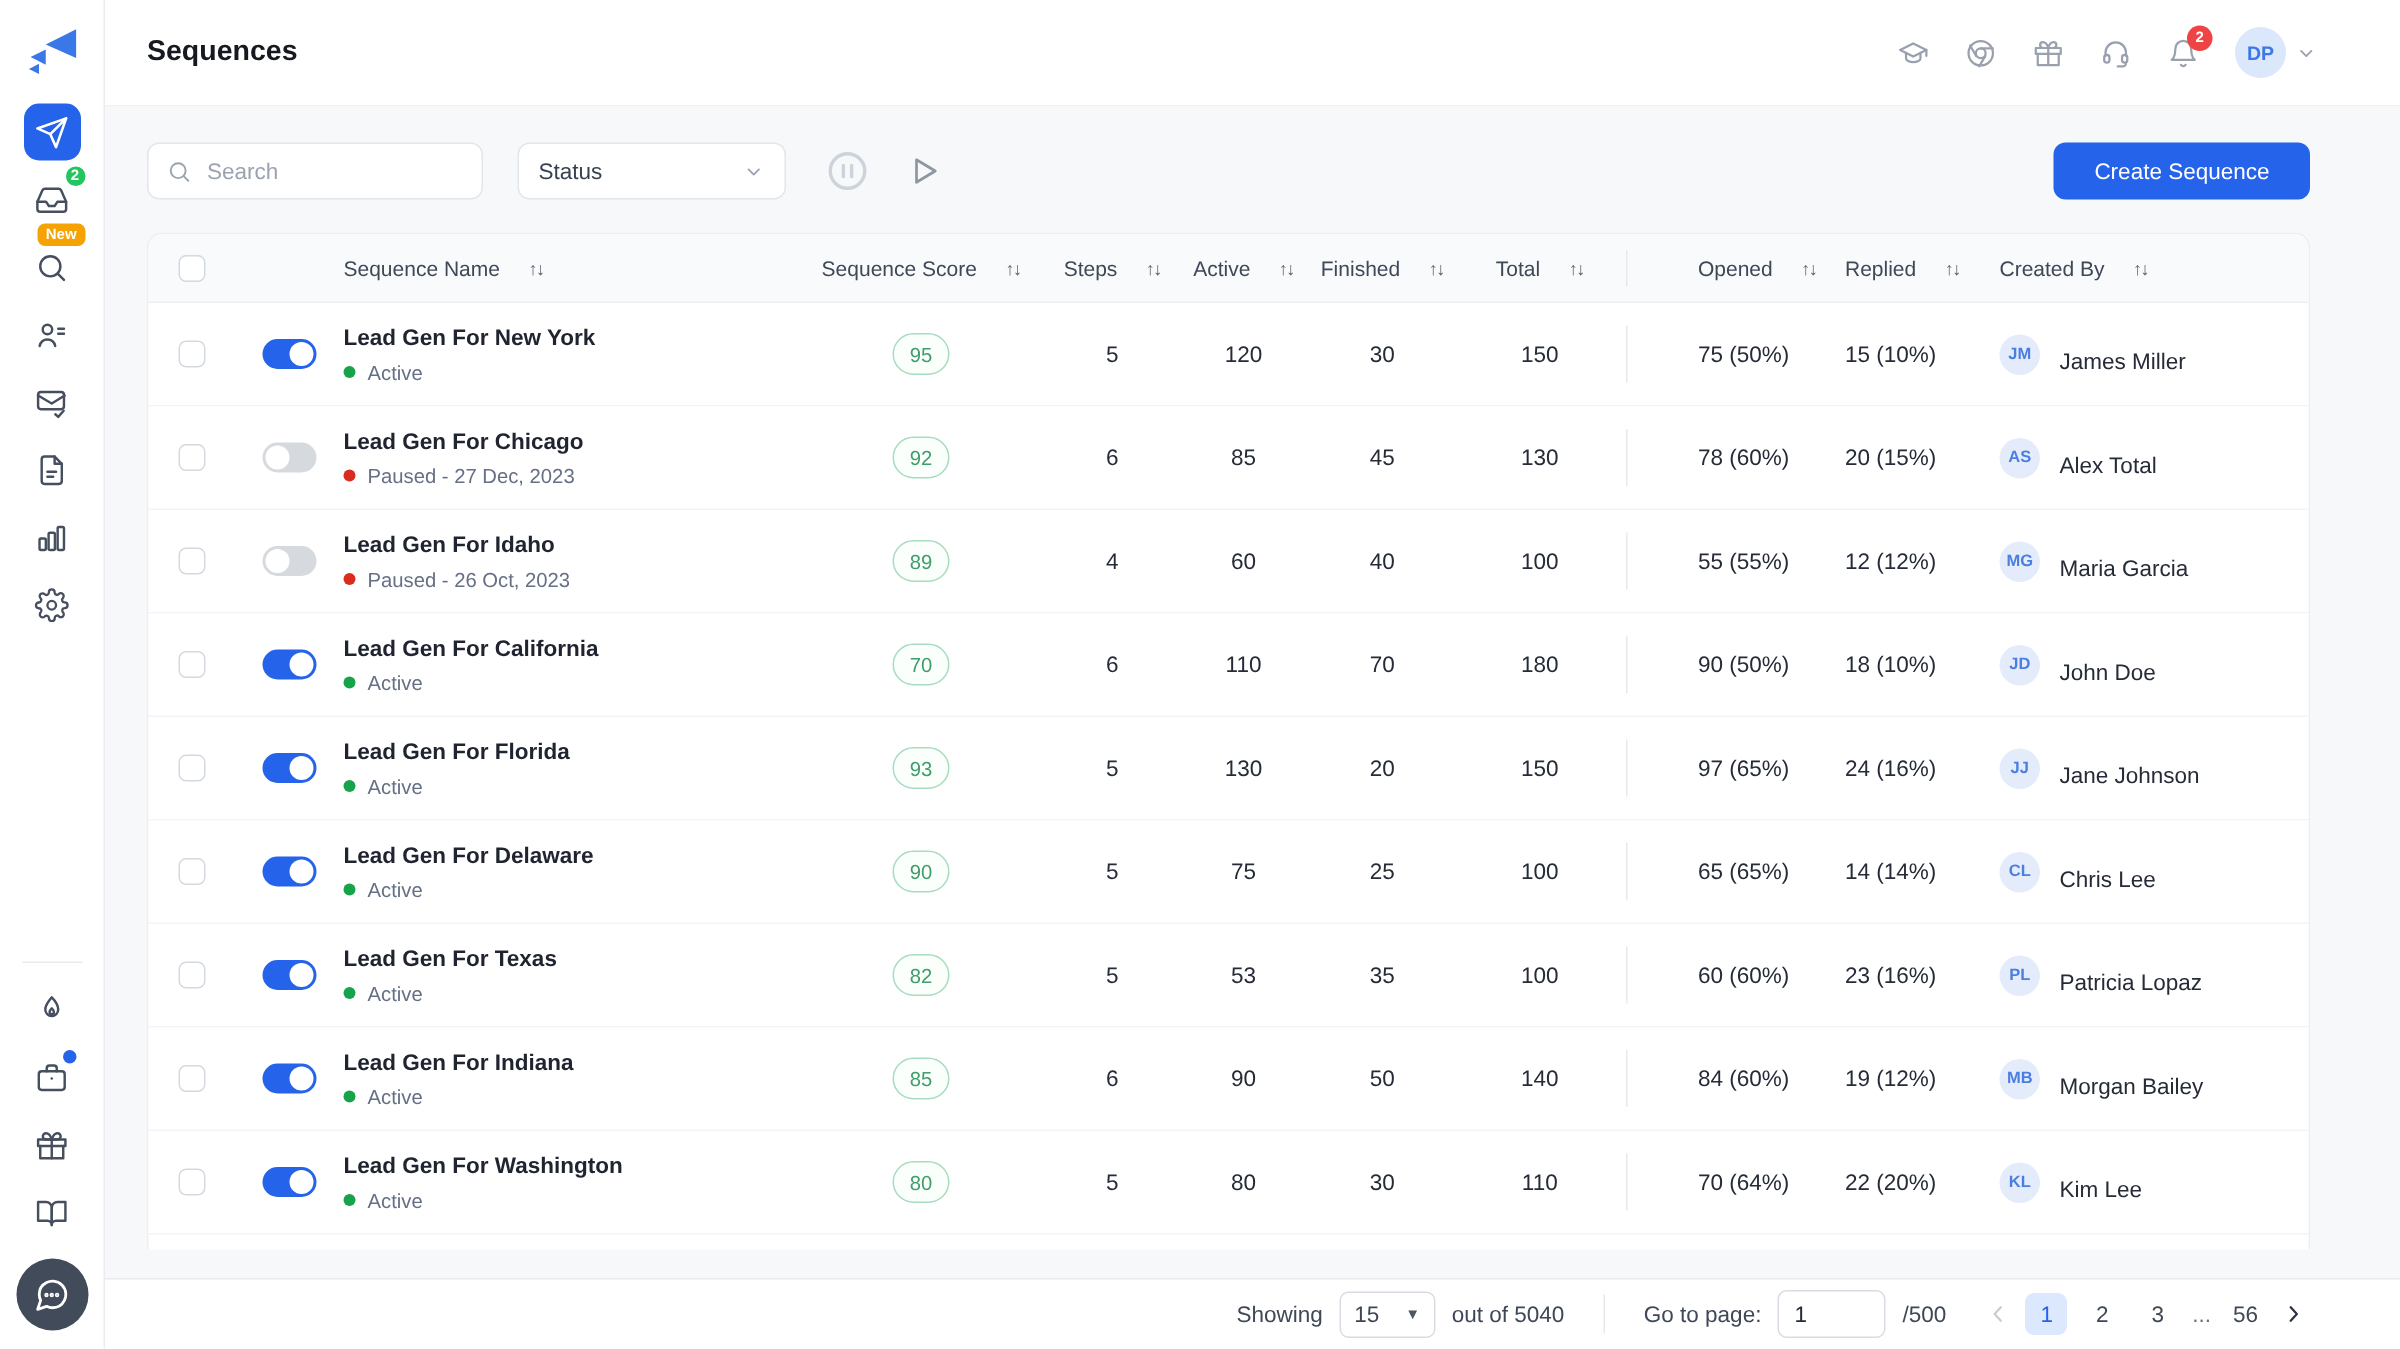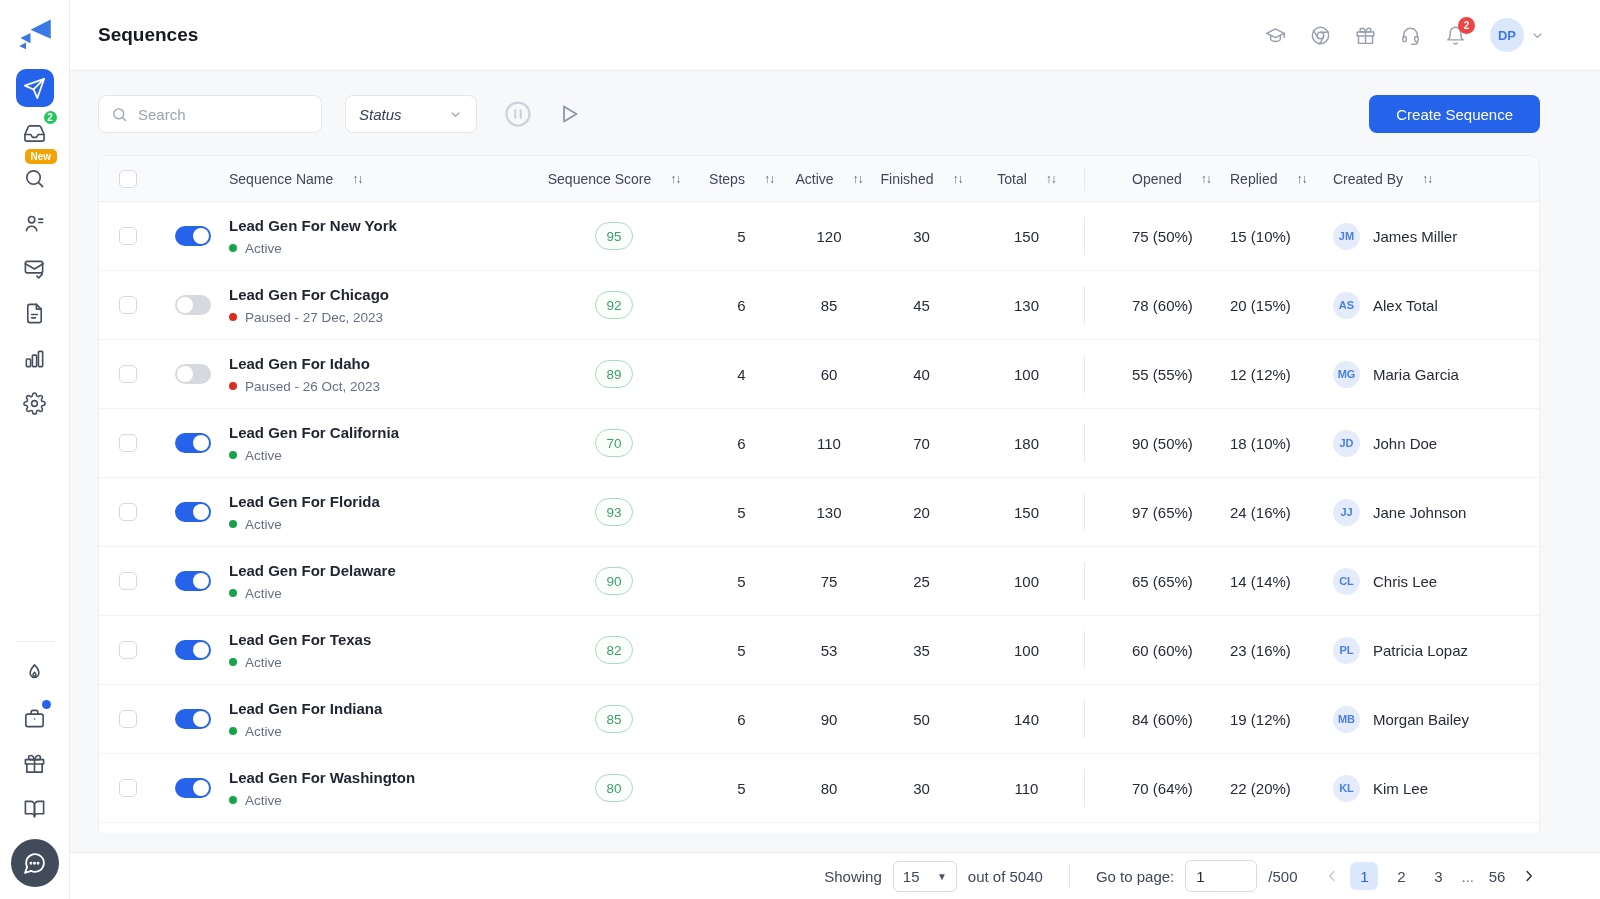--- a/index.html
+++ b/index.html
@@ -56,21 +56,21 @@
     display:flex; align-items:center; padding:0 12px; gap:8px; color:#9aa3af; }
   .search-box input { border:none; outline:none; font-size:15px; color:#374151; width:100%;
     background:transparent; font-family:inherit; }
   .search-box input::placeholder { color:#9aa3af; }
   .filter { height:38px; background:#fff; border:1px solid #e3e6eb; border-radius:8px;
     display:flex; align-items:center; padding:0 13px; gap:9px; margin-left:23px;
     font-size:15px; color:#374151; cursor:pointer; }
   .filter .ficon { color:#9aa3af; }
   .owner-filter { width:215px; }
   .owner-filter .chev { margin-left:auto; }
-  .status-filter { width:132px;font-style:italic; }
+  .status-filter { width:179px; }
   .status-filter .chev { margin-left:auto; }
   .round-btn { margin-left:26px; color:#ccd3db; cursor:pointer; }
   .play-btn { margin-left:24px; color:#8d97a4; cursor:pointer; }
   .create-btn { margin-left:auto; height:38px; padding:0 27px; background:#2563eb; color:#fff;
     border:none; border-radius:8px; font-size:15px; font-weight:500; font-family:inherit; cursor:pointer; }
 
   
   .table-card { margin-top:22px; background:#fff; border:1px solid #eceef2; border-bottom:none;
     border-radius:10px 10px 0 0; overflow:hidden; height:678px; }
   .grid-row { display:grid; align-items:center;
@@ -95,21 +95,21 @@
   .score-pill { width:38px; height:28px; border:1px solid #a8dcc0; background:#fbfffc; color:#3f9e6a;
     border-radius:14px; display:flex; align-items:center; justify-content:center;
     font-size:13.5px; margin:0 auto; }
   .num { font-size:15px; color:#252b37; text-align:center; }
   .num-left { font-size:15px; color:#252b37; }
   .pad-opened { padding-left:48px; position:relative; }
   .pad-opened::before { content:''; position:absolute; left:0; top:50%; transform:translateY(-50%);
     height:38px; width:1px; background:#e6e9ed; }
   .thead .pad-opened::before { height:24px; }
   .pad-replied { padding-left:16px; }
-  .created-cell { display:flex; align-items:center; gap:13px; }
+  .created-cell { display:flex; align-items:flex-end; gap:13px; }
   .row-avatar { width:27px; height:27px; border-radius:50%; background:#e4ecfb; color:#4a7fe0;
     font-size:11px; font-weight:700; display:flex; align-items:center; justify-content:center; }
   .owner-name { font-size:15px; color:#252b37; }
 
   
   .footer { height:47px; min-height:47px; background:#fff; border-top:1px solid #e8eaee;
     display:flex; align-items:center; justify-content:flex-end; padding-right:62px;
     font-size:15px; color:#3f4857; }
   .fgroup { display:flex; align-items:center; gap:11px; }
   .per-page { width:64px; height:31px; border:1px solid #d8dce2; border-radius:6px; background:#fff;

